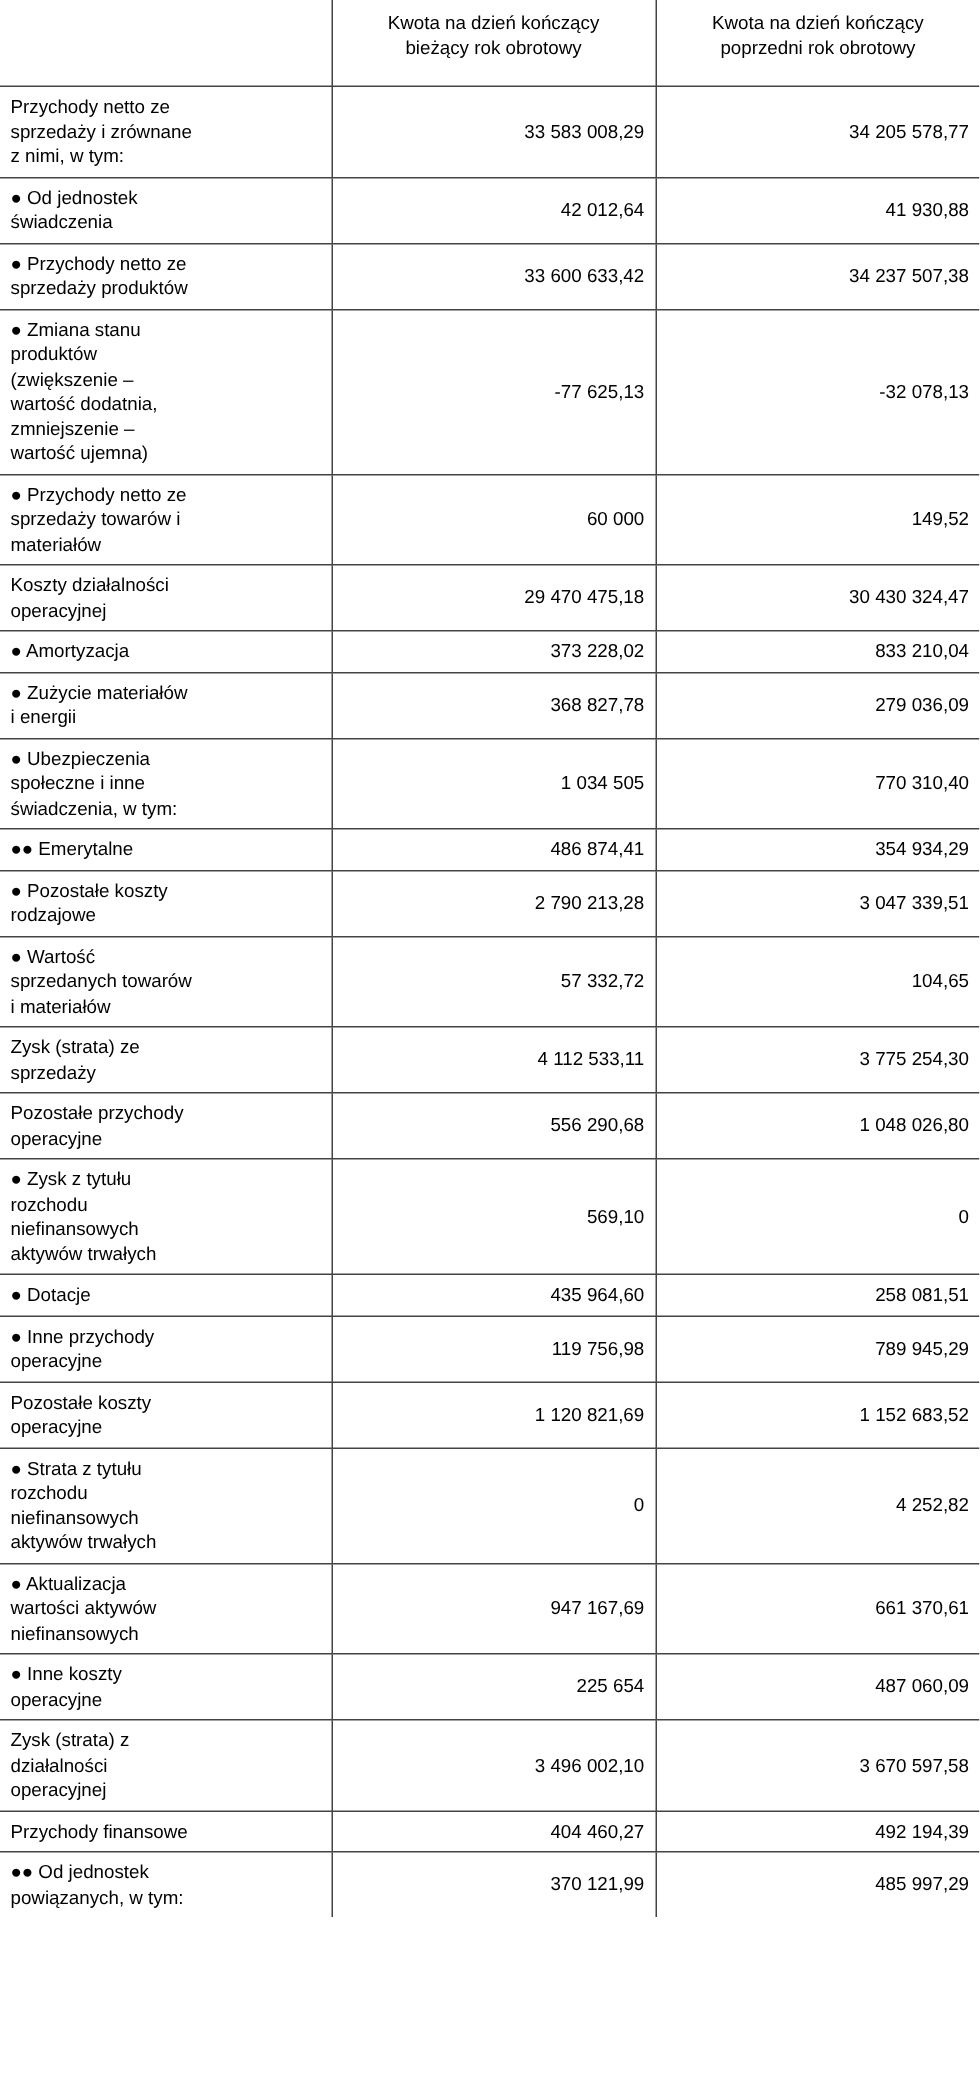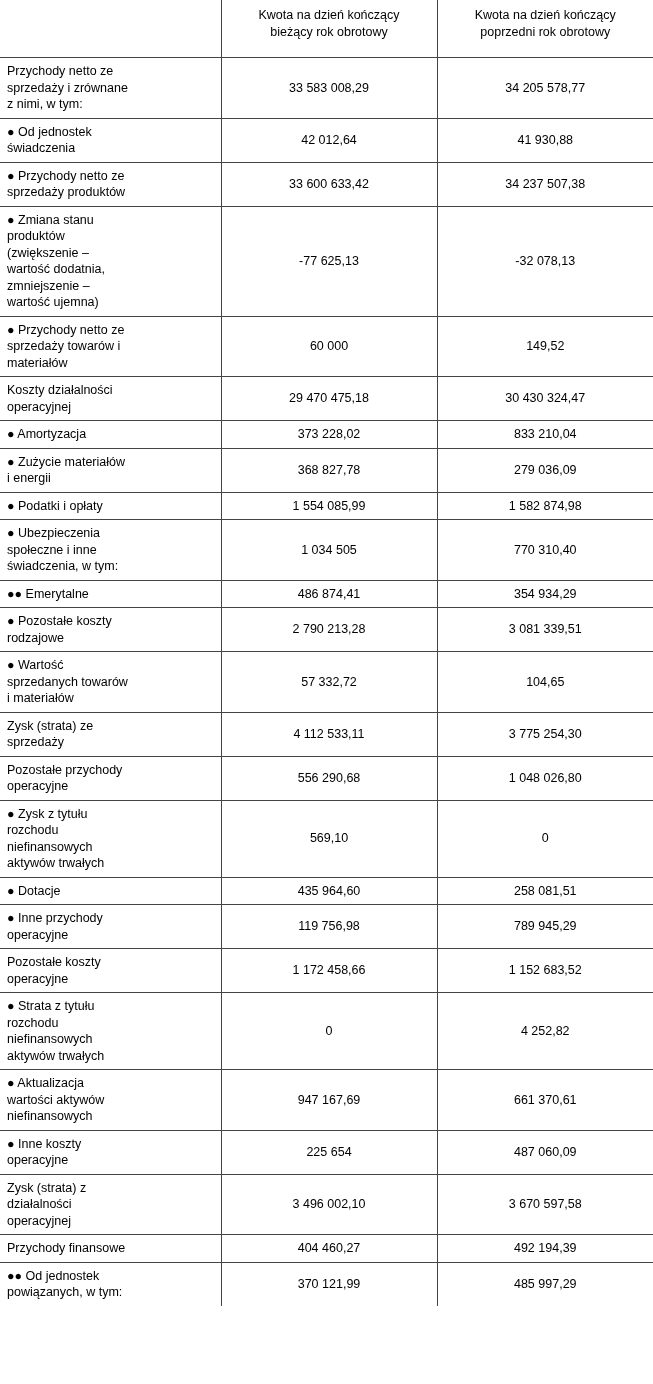--- a/index.html
+++ b/index.html
@@ -40,21 +40,21 @@
     border-left: none;
     border-top: none;
   }
   #financial-table tbody td.cell-label {
     border-left: none;
     text-align: left;
     white-space: pre-line;
     margin-top: 40px;
   }
   #financial-table tbody td.cell-value {
-    text-align: center;
+    text-align: right;
     white-space: nowrap;
   }
   #financial-table tbody td.cell-value.last {
     border-right: none;
   }
   #financial-table thead th.head-prev {
     border-right: none;
   }
   #financial-table tbody tr:last-child td {
     border-bottom: none;
@@ -126,41 +126,36 @@
         <td class="cell-value">373 228,02</td>
         <td class="cell-value last">833 210,04</td>
       </tr>
       <tr>
         <td class="cell-label">● Zużycie materiałów
 i energii</td>
         <td class="cell-value">368 827,78</td>
         <td class="cell-value last">279 036,09</td>
       </tr>
       <tr>
-        <td class="cell-label">● Podatki i opłaty</td>
-        <td class="cell-value">1 554 085,99</td>
-        <td class="cell-value last">1 582 874,98</td>
-      </tr>
-      <tr>
         <td class="cell-label">● Ubezpieczenia
 społeczne i inne
 świadczenia, w tym:</td>
         <td class="cell-value">1 034 505</td>
         <td class="cell-value last">770 310,40</td>
       </tr>
       <tr>
         <td class="cell-label">●● Emerytalne</td>
         <td class="cell-value">486 874,41</td>
         <td class="cell-value last">354 934,29</td>
       </tr>
       <tr>
         <td class="cell-label">● Pozostałe koszty
 rodzajowe</td>
         <td class="cell-value">2 790 213,28</td>
-        <td class="cell-value last">3 081 339,51</td>
+        <td class="cell-value last">3 047 339,51</td>
       </tr>
       <tr>
         <td class="cell-label">● Wartość
 sprzedanych towarów
 i materiałów</td>
         <td class="cell-value">57 332,72</td>
         <td class="cell-value last">104,65</td>
       </tr>
       <tr>
         <td class="cell-label">Zysk (strata) ze
@@ -189,21 +184,21 @@
       </tr>
       <tr>
         <td class="cell-label">● Inne przychody
 operacyjne</td>
         <td class="cell-value">119 756,98</td>
         <td class="cell-value last">789 945,29</td>
       </tr>
       <tr>
         <td class="cell-label">Pozostałe koszty
 operacyjne</td>
-        <td class="cell-value">1 172 458,66</td>
+        <td class="cell-value">1 120 821,69</td>
         <td class="cell-value last">1 152 683,52</td>
       </tr>
       <tr>
         <td class="cell-label">● Strata z tytułu
 rozchodu
 niefinansowych
 aktywów trwałych</td>
         <td class="cell-value">0</td>
         <td class="cell-value last">4 252,82</td>
       </tr>

